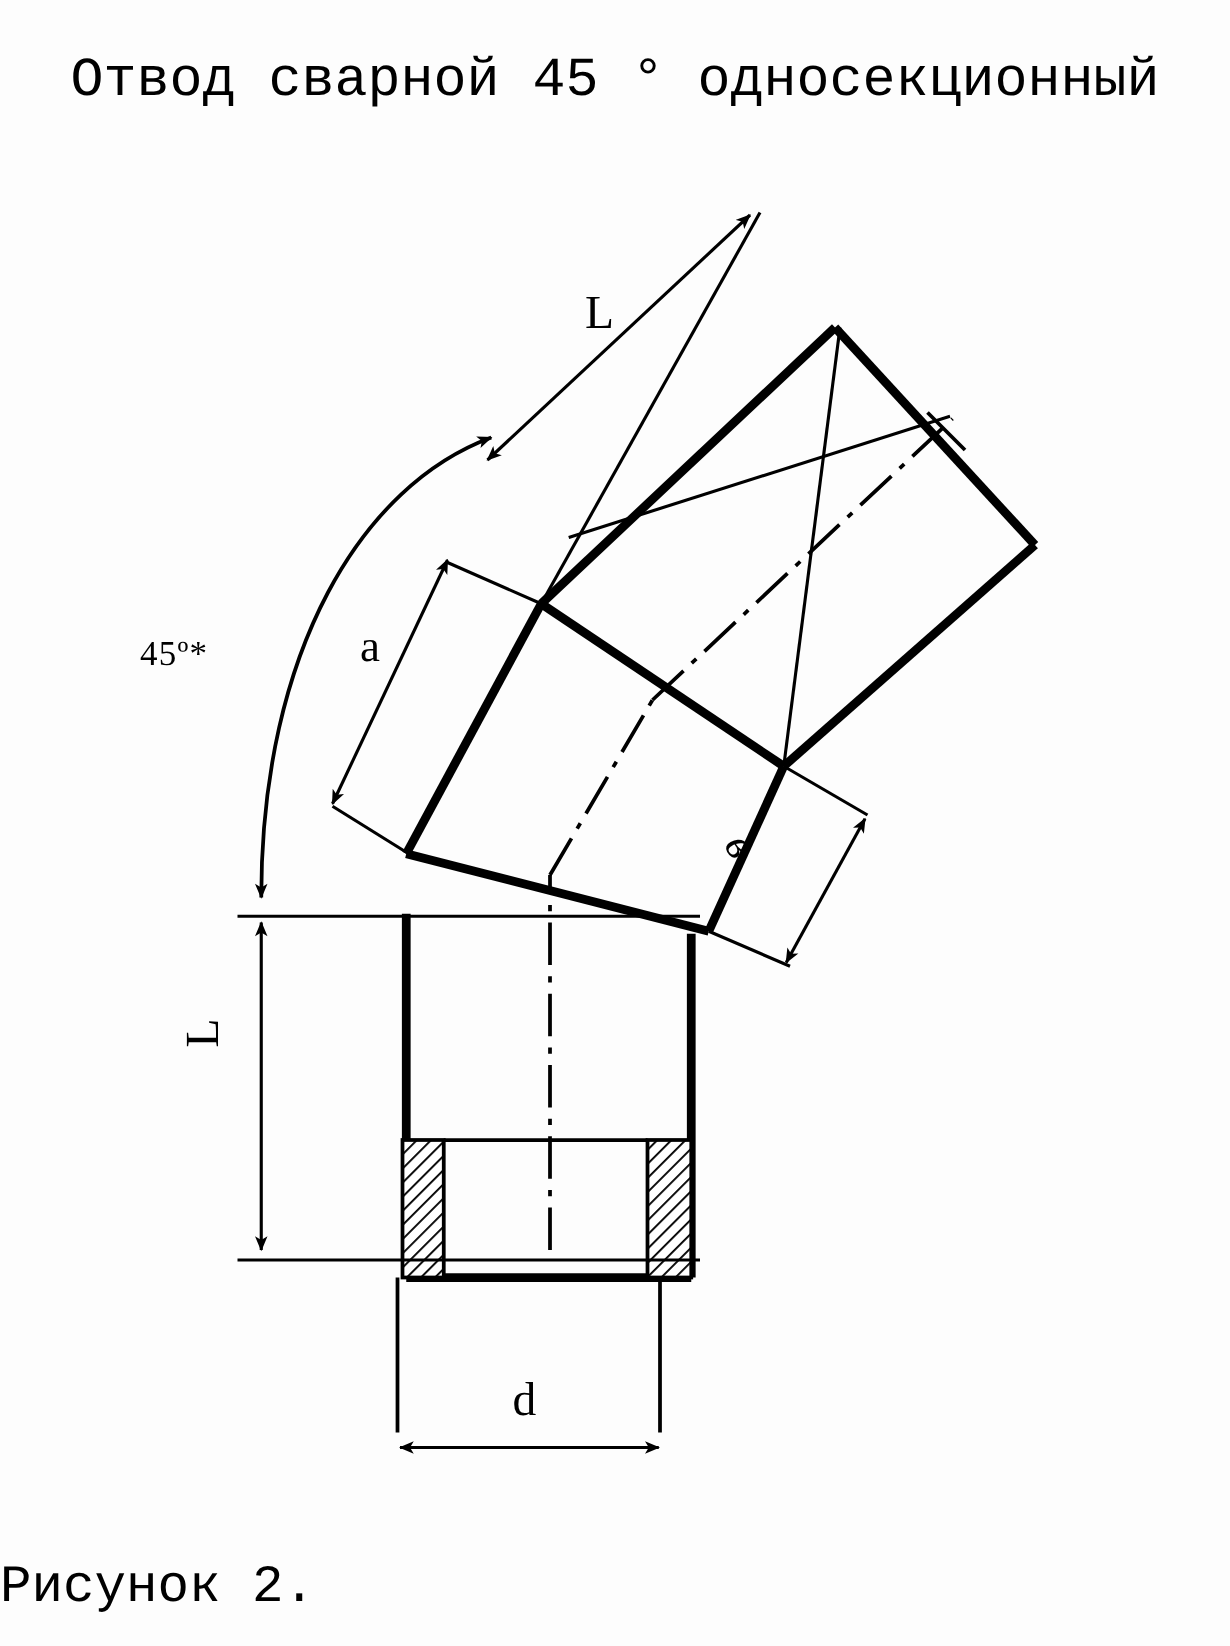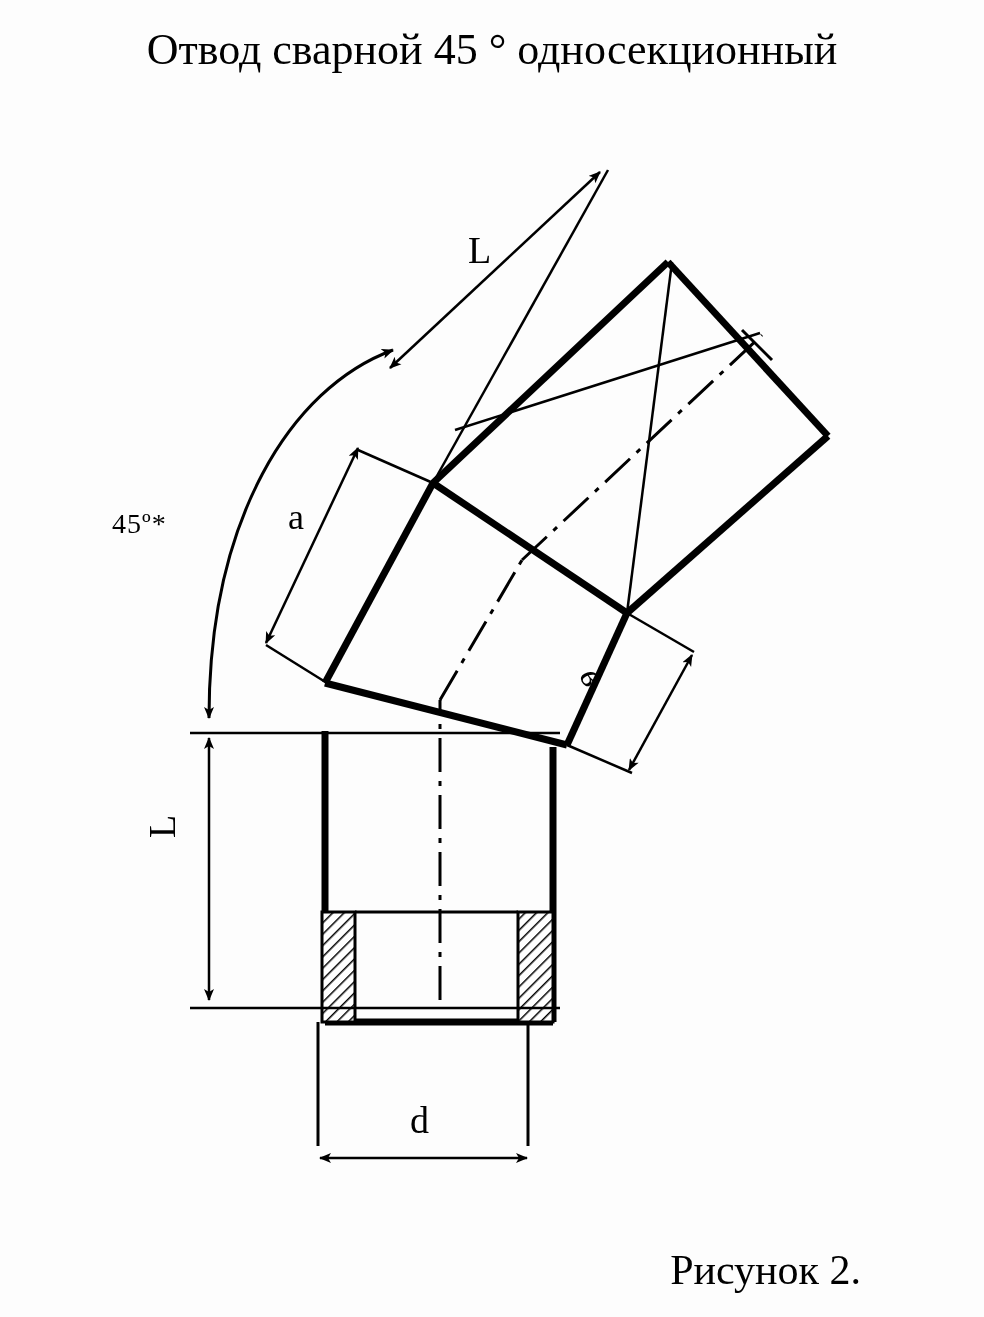--- a/index.html
+++ b/index.html
@@ -16,37 +16,37 @@
     overflow: hidden;
   }
   #page {
     position: relative;
     width: 984px;
     height: 1317px;
     background: #fdfdfd;
   }
   .title {
     position: absolute;
-    top: 24px;
+    top: 40px;
     left: 0;
     width: 984px;
     text-align: center;
     font-size: 44px;
-    font-family: Liberation Serif, serif;
+    font-family: Liberation Mono, monospace;
     letter-spacing: 0px;
     white-space: nowrap;
   }
   .caption {
     position: absolute;
     top: 1246px;
     left: 0;
     width: 861px;
-    text-align: right;
+    text-align: left;
     font-size: 42px;
-    font-family: Liberation Serif, serif;
+    font-family: Liberation Mono, monospace;
   }
   #drawing {
     position: absolute;
     top: 0;
     left: 0;
   }
   .lbl {
     position: absolute;
     font-family: "Liberation Serif", serif;
     font-size: 34px;

